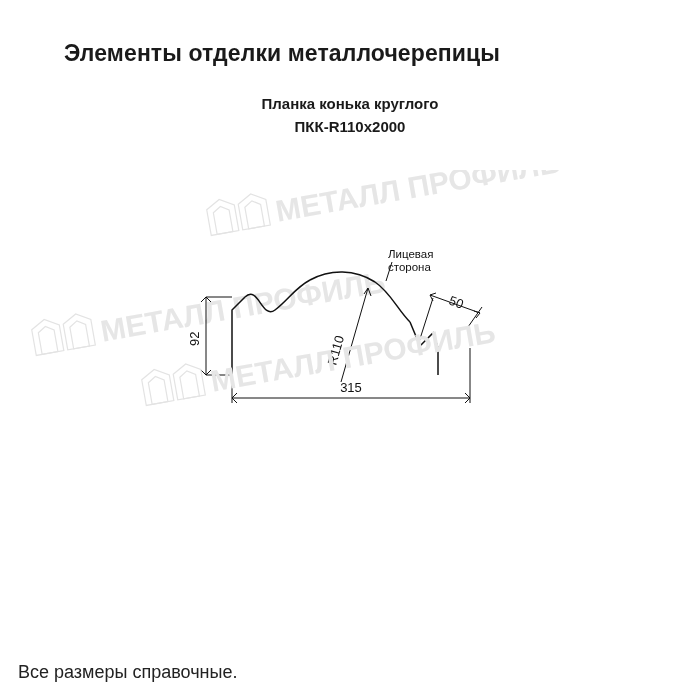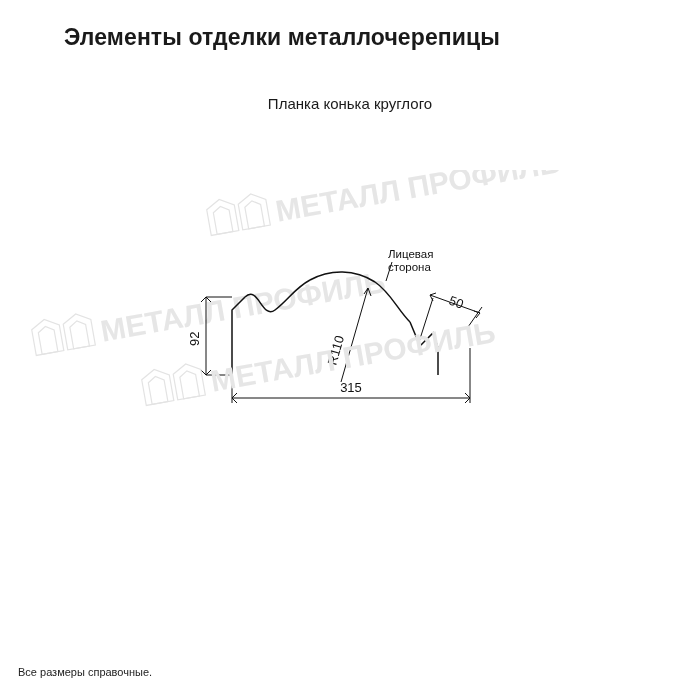--- a/index.html
+++ b/index.html
@@ -15,53 +15,53 @@
     position: relative;
     overflow: hidden;
   }
   .page {
     position: relative;
     width: 700px;
     height: 700px;
   }
   .title {
     position: absolute;
-    top: 24px;
+    top: 40px;
     left: 0;
     width: 564px;
     text-align: center;
     font-size: 23px;
     font-weight: bold;
     letter-spacing: 0.1px;
   }
   .subtitle {
     position: absolute;
     top: 92px;
     left: 0;
     width: 700px;
     text-align: center;
     font-size: 15px;
-    font-weight: normal;
+    font-weight: bold;
     line-height: 23px;
   }
   .subtitle .line2 {
     display: block;
   }
   .drawing {
     position: absolute;
     top: 170px;
     left: 0;
     width: 700px;
     height: 290px;
   }
   .footer {
     position: absolute;
     left: 18px;
     bottom: 18px;
-    font-size: 11px;
+    font-size: 18px;
     line-height: 19px;
     color: #222;
   }
   .footer div {
     white-space: nowrap;
   }
   svg {
     display: block;
   }
   .wm {
@@ -77,20 +77,21 @@
 </style>
 </head>
 <body>
 
 <div class="page">
 
   <div class="title">Элементы отделки металлочерепицы</div>
 
   <div class="subtitle">
     <span>Планка конька круглого</span>
+    <span class="line2">ПКК-R110x2000</span>
   </div>
 
   <div class="drawing">
     <svg width="700" height="290" viewBox="0 0 700 290" xmlns="http://www.w3.org/2000/svg">
 
       <g opacity="1">
         <g transform="translate(205,30) rotate(-10)">
           <g class="wm">
             <path d="M0,36 L0,10 L14,2 L28,10 L28,36 Z"></path>
             <path d="M6,36 L6,14 L14,9 L22,14 L22,36 Z"></path>

